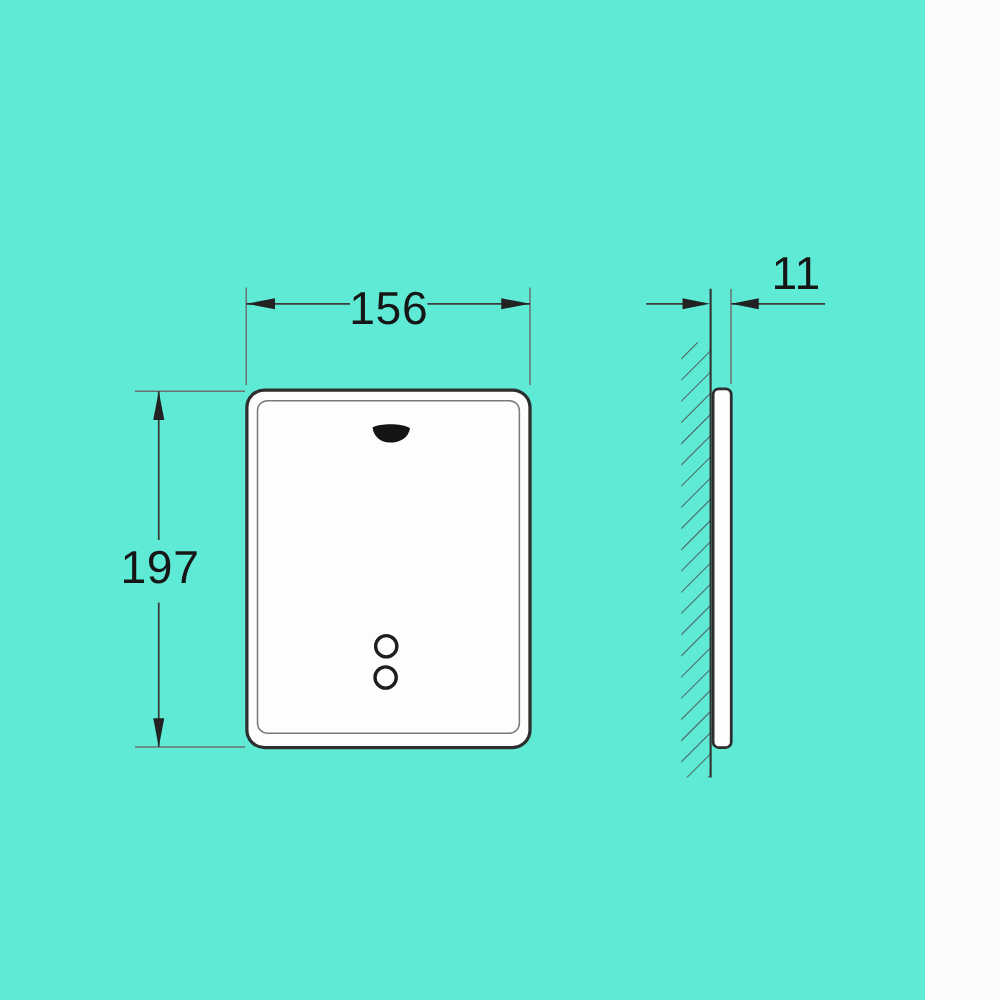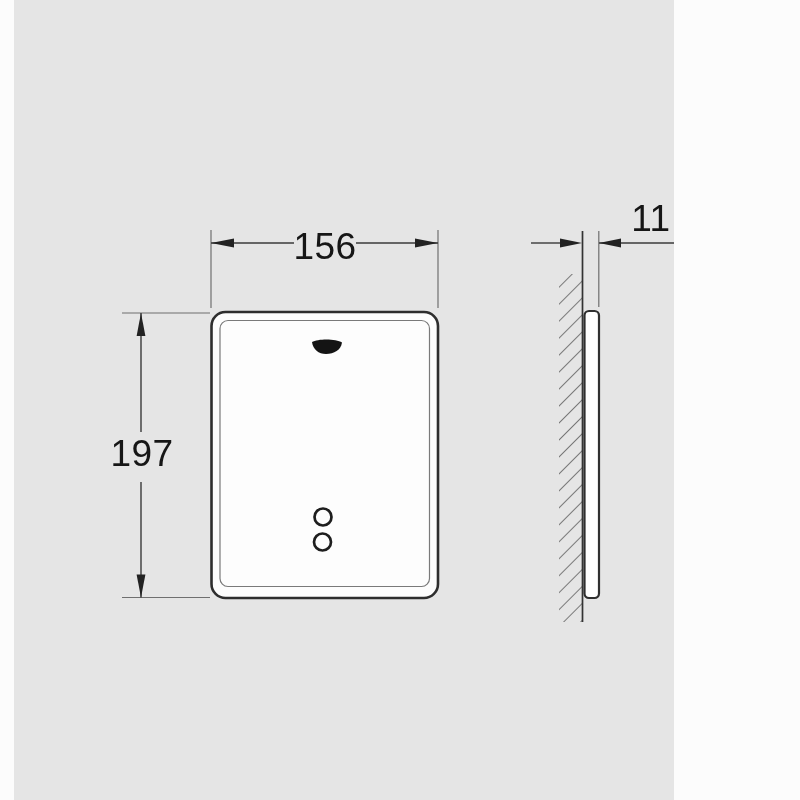--- a/index.html
+++ b/index.html
@@ -5,25 +5,24 @@
   html, body {
     margin: 0;
     padding: 0;
     width: 800px;
     height: 800px;
     background: #fcfcfc;
     font-family: "Liberation Sans", sans-serif;
   }
   .canvas {
     position: relative;
-    width: 660px;
+    width: 740px;
     height: 800px;
-    background: #e5e5e5;
+    background: #5eead4;
     overflow: hidden;
-    margin-left: 14px;
   }
   svg { display: block; }
   .dim-label {
     font-family: "Liberation Sans", sans-serif;
     font-size: 37px;
     fill: #161616;
     letter-spacing: 0.5px;
   }
   .object-line   { stroke: #2e2e2e; fill: #fdfdfd; }
   .inner-line    { stroke: #7a7a7a; fill: none; }

